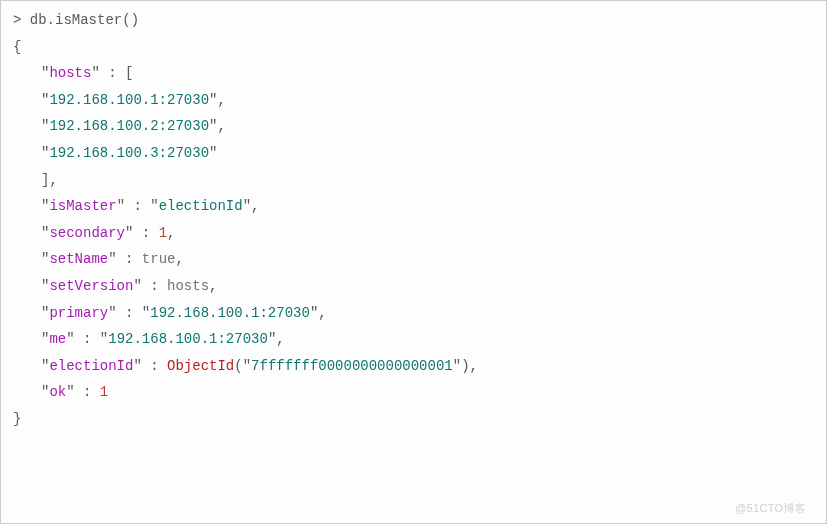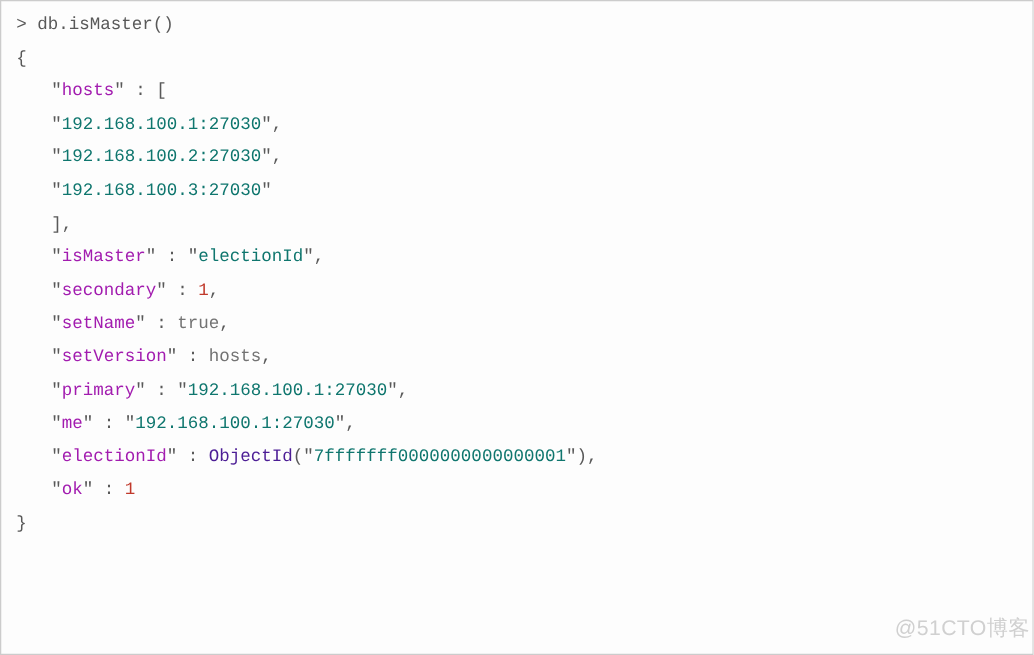--- a/index.html
+++ b/index.html
@@ -23,26 +23,26 @@
   }
   .prompt-line{
     font-family:Consolas,"Courier New",monospace;
   }
   .indent1{padding-left:28px;}
   .tok-key{color:#a21caf;}        
   .tok-str{color:#0f766e;}        
   .tok-punc{color:#595959;}       
   .tok-num{color:#c0392b;}        
   .tok-bool{color:#737373;text-align:center;}       
-  .tok-func{color:#4c1d95;}       
+  .tok-func{color:#b91c1c;}       
   .watermark{
     position:absolute;
-    right:2px;
+    right:20px;
     bottom:4px;
-    font-size:17px;
+    font-size:11px;
     color:#d0d0d0;
     font-family:Tahoma,sans-serif;
     letter-spacing:0.3px;
   }
 </style>
 </head>
 <body>
 
 <div class="code-box">
 

